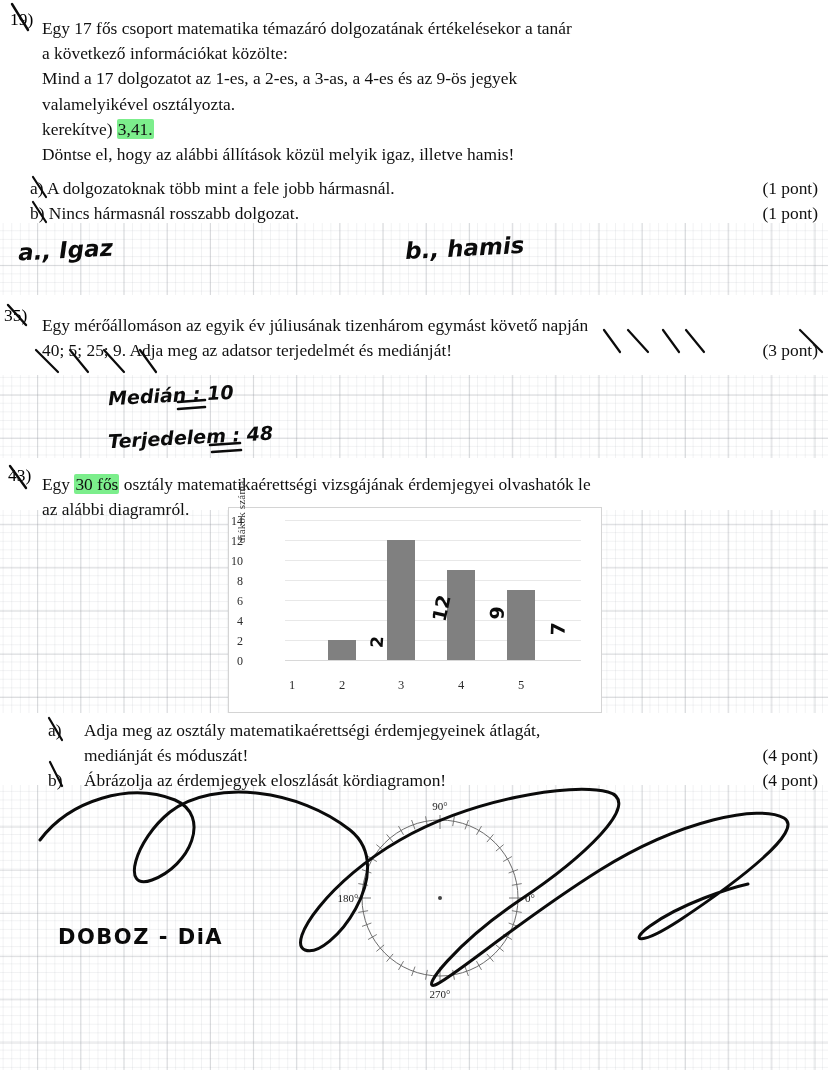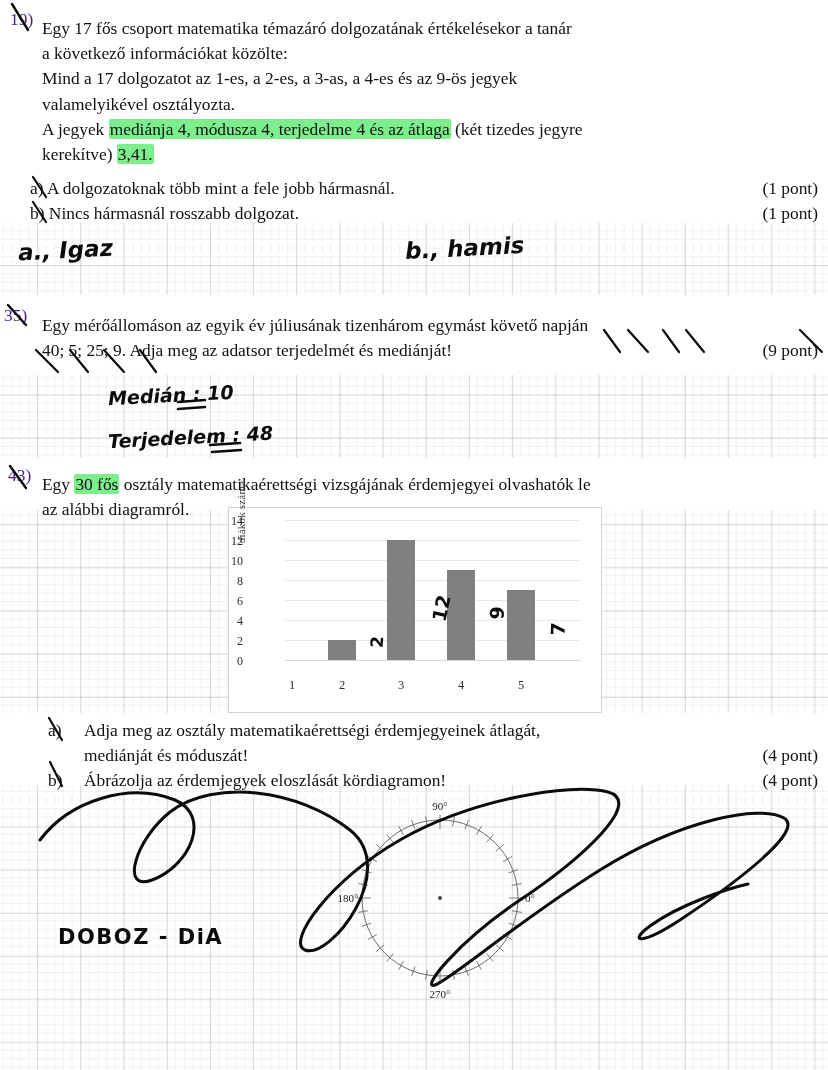--- a/index.html
+++ b/index.html
@@ -22,21 +22,21 @@
     background-size: 43.2px 43.2px, 43.2px 43.2px, 8.64px 8.64px, 8.64px 8.64px;
     background-position: -6px 6px, -6px 6px, -6px 6px, -6px 6px;
     z-index: 0;
   }
   
   .paper-mask { position:absolute; background:#fff; z-index:1; }
 
   #content { position:absolute; left:0; top:0; width:828px; height:1070px; z-index:2; }
 
   .qblock { position:absolute; font-size:17.4px; line-height:25.2px; color:#101010; }
-  .qnum { position:absolute; font-size:17.4px; color:#4c1d95; }
+  .qnum { position:absolute; font-size:17.4px; color:#000000; }
   .qbody { position:absolute; text-align:justify; text-justify:inter-word;margin-top:9px; }
   .qbody p { margin:0; }
   .nojust { text-align:left; }
   .hl { background:#7CEE8C; border-radius:2px; padding:0 1px; }
   .ptsline { display:flex; justify-content:space-between; }
 
   
   #chart-box {
     position:absolute; left:228px; top:507px; width:374px; height:206px;
     background:#ffffff; border:1px solid #d4d4d4; z-index:2;
@@ -86,25 +86,23 @@
 <div id="content">
 
   <div class="qblock" style="left:0;top:0;width:828px;">
     <div class="qnum" style="left:10px;top:7px;">19)</div>
     <div class="qbody" style="left:42px;top:7px;width:776px;">
       <p>Egy 17 fős csoport matematika témazáró dolgozatának értékelésekor a tanár</p>
       <p class="nojust">a következő információkat közölte:</p>
       <p>Mind a 17 dolgozatot az 1-es, a 2-es, a 3-as, a 4-es és az 9-ös jegyek</p>
       <p class="nojust">valamelyikével osztályozta.</p>
       <p class="nojust">
-        <span>A jegyek </span><span class="hl">mediánja 4, módusza 4, terjedelme 4 és az átlaga</span><span> (két tizedes jegyre</span>
-      </p>
-      <p class="nojust">
         <span>kerekítve) </span><span class="hl">3,41.</span>
       </p>
+      <p class="nojust">Döntse el, hogy az alábbi állítások közül melyik igaz, illetve hamis!</p>
     </div>
     <div style="position:absolute;left:30px;top:176px;width:788px;">
       <div class="ptsline" style="font-size:17.4px;line-height:25.2px;">
         <span><span>a)</span>
           <span>A dolgozatoknak több mint a fele jobb hármasnál.</span></span>
         <span>(1 pont)</span>
       </div>
       <div class="ptsline" style="font-size:17.4px;line-height:25.2px;">
         <span><span>b)</span>
           <span>Nincs hármasnál rosszabb dolgozat.</span></span>
@@ -112,21 +110,21 @@
       </div>
     </div>
   </div>
 
   <div class="qblock" style="left:0;top:303px;width:828px;">
     <div class="qnum" style="left:4px;top:0;">35)</div>
     <div class="qbody" style="left:42px;top:1px;width:776px;">
       <p>Egy mérőállomáson az egyik év júliusának tizenhárom egymást követő napján</p>
       <p class="nojust" style="display:flex;justify-content:space-between;width:776px;">
         <span><span>40; 5; 25; 9</span><span>. Adja meg az adatsor terjedelmét és mediánját!</span></span>
-        <span>(9 pont)</span>
+        <span>(3 pont)</span>
       </p>
     </div>
   </div>
 
   <div class="qblock" style="left:0;top:463px;width:828px;">
     <div class="qnum" style="left:8px;top:0;">43)</div>
     <div class="qbody nojust" style="left:42px;top:0;width:776px;">
       <p>
         <span>Egy </span><span class="hl">30 fős</span><span> osztály matematikaérettségi vizsgájának érdemjegyei olvashatók le</span>
       </p>

